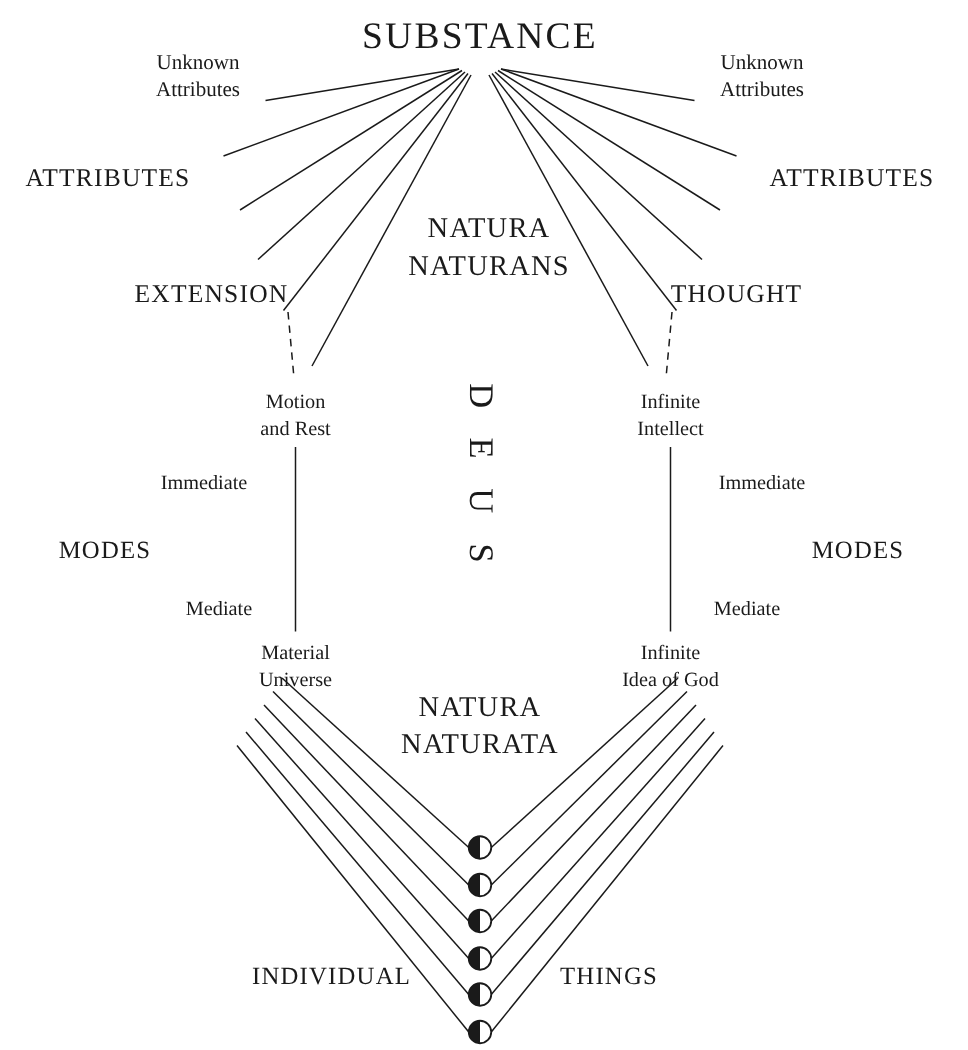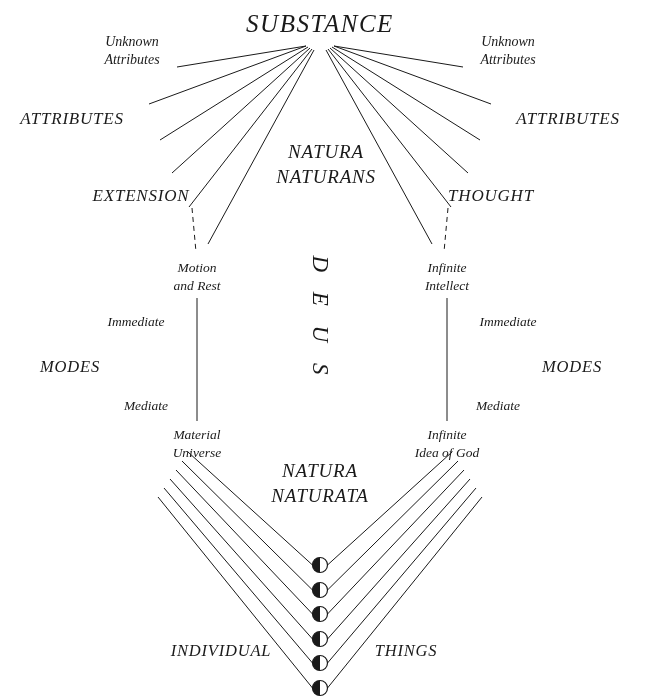--- a/index.html
+++ b/index.html
@@ -7,21 +7,20 @@
     padding: 0;
     background: #ffffff;
     width: 645px;
     height: 700px;
     overflow: hidden;
   }
   .diagram-wrap {
     width: 645px;
     height: 540px;
     position: relative;
-    font-style: italic;
   }
   svg text {
     font-family: "Liberation Serif", "DejaVu Serif", serif;
     fill: #1a1a1a;
   }
   .t-title   { font-size: 25px; letter-spacing: 1.5px; }
   .t-caps    { font-size: 17px; letter-spacing: 0.8px; }
   .t-capsmid { font-size: 19px; letter-spacing: 0.8px; }
   .t-capssm  { font-size: 16.5px; letter-spacing: 0.8px; }
   .t-small   { font-size: 14px; }

